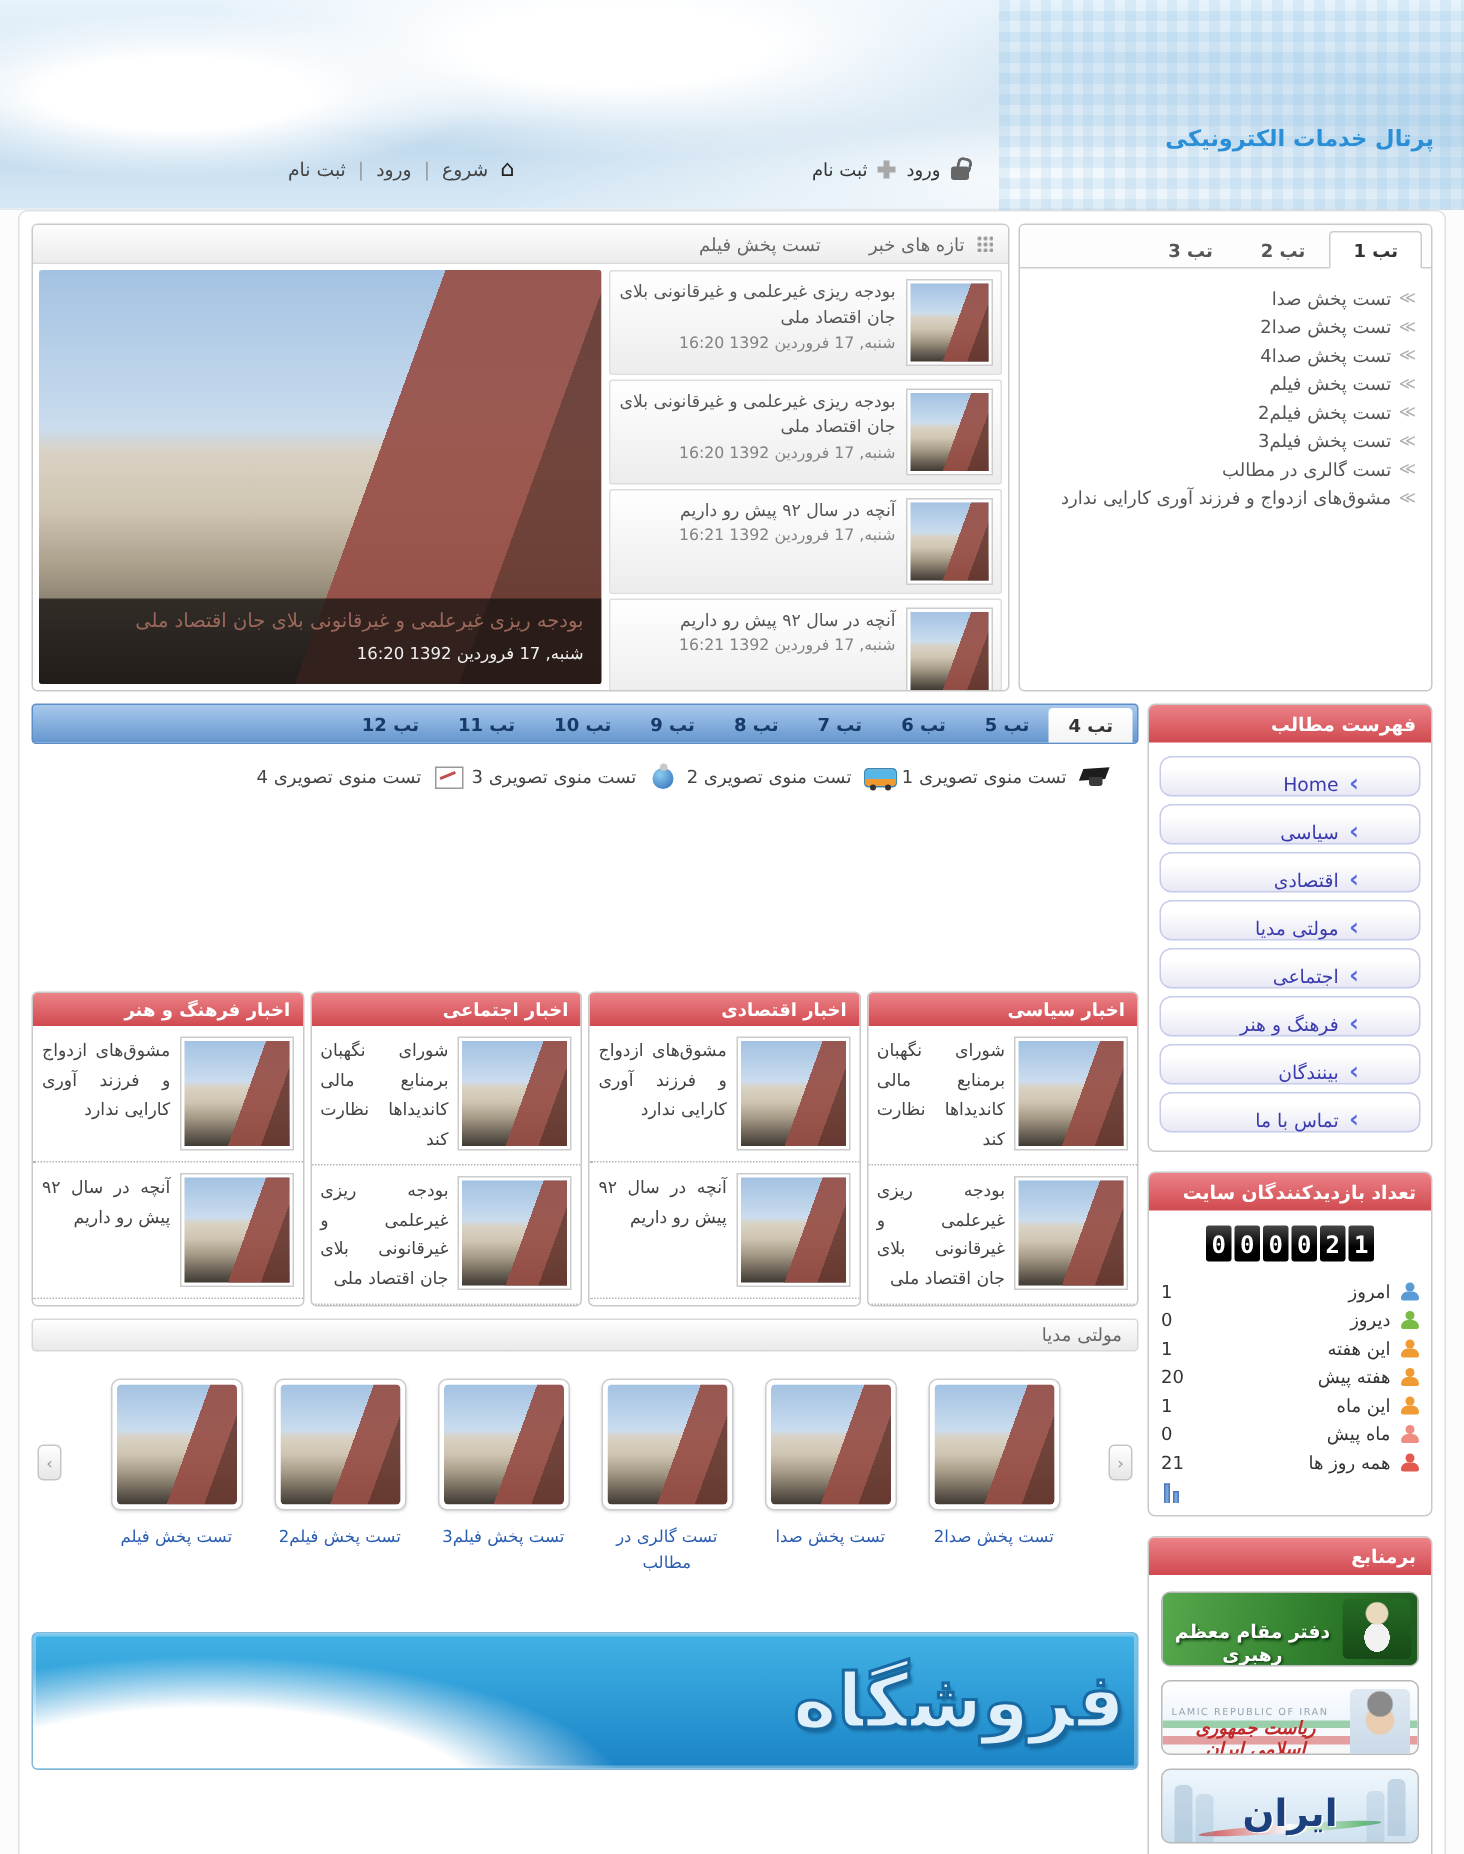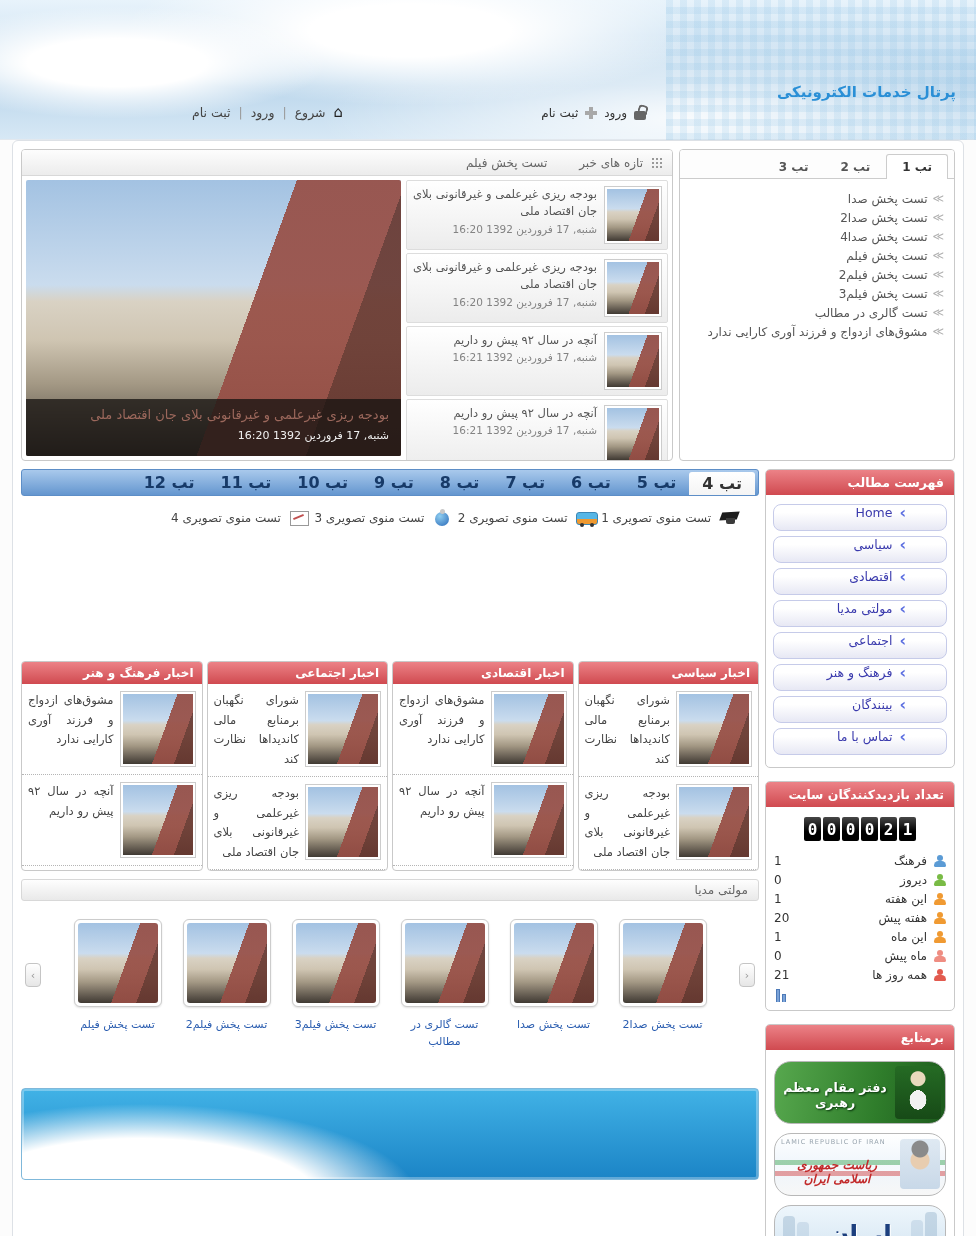--- a/index.html
+++ b/index.html
@@ -70,21 +70,21 @@
   .photo{background:
     linear-gradient(110deg, rgba(0,0,0,0) 57%, rgba(151,78,69,.92) 57%, rgba(151,78,69,.92) 80%, rgba(104,56,48,.92) 80%),
     linear-gradient(180deg,#a3c2e2 0%,#cadcee 38%,#d9d2c4 44%,#cfc5b2 58%,#a39884 74%,#5e564c 92%,#403a33 100%);}
 
   
   .row2{display:flex;gap:6px;align-items:flex-start}
   .col-right{width:190px;flex:none}
   .main-left{flex:1;min-width:0}
 
   .tabbar{display:flex;height:27px;background:linear-gradient(#a9c9ec,#6496cf);border-radius:3px;padding:0 3px;border:1px solid #5d8ec7}
-  .main-tab{line-height:26px;padding:0 13px;font-size:16px;font-weight:bold;color:#173a68;cursor:pointer}
+  .main-tab{line-height:26px;padding:0 13px;font-size:12px;font-weight:bold;color:#173a68;cursor:pointer}
   .main-tab:first-child{background:linear-gradient(#ffffff,#f4f4f4);color:#333;margin-top:2px;line-height:24px;border-radius:3px 3px 0 0}
 
   .menu-row{display:flex;justify-content:space-between;align-items:center;padding:13px 16px 10px 150px}
   .menu-item{display:flex;align-items:center;gap:6px;font-size:12px;color:#444;cursor:pointer}
   .mi{width:26px;height:18px;position:relative;display:inline-block;flex:none}
   .mi-grad::before{content:"";position:absolute;top:3px;left:4px;width:17px;height:8px;background:#1d1d1d;transform:skewX(-24deg) rotate(-4deg)}
   .mi-grad::after{content:"";position:absolute;top:9px;left:9px;width:9px;height:6px;background:#3a3a3a;border-radius:0 0 2px 2px}
   .mi-bus::before{content:"";position:absolute;top:3px;left:2px;right:2px;height:11px;background:linear-gradient(180deg,#56b6e6 55%,#ef9930 55%);border-radius:3px;border:1px solid #3a86b5}
   .mi-bus::after{content:"";position:absolute;bottom:0;left:6px;width:4px;height:4px;border-radius:50%;background:#333;box-shadow:10px 0 0 #333}
   .mi-globe::before{content:"";position:absolute;top:3px;left:5px;width:14px;height:14px;border-radius:50%;background:radial-gradient(circle at 35% 30%,#8ecdf0,#2a6ab8)}
@@ -118,61 +118,61 @@
       linear-gradient(180deg,#41b2e6,#1b84c6);
     display:flex;align-items:center;justify-content:flex-start;padding:0 8px;
     box-shadow:inset 0 0 0 2px rgba(255,255,255,.3)}
   .bb-word{font-size:50px;font-weight:bold;color:#dff0fa;-webkit-text-stroke:2px #1868a2;text-shadow:2px 3px 2px rgba(8,62,104,.45);line-height:1}
   .bb-badge{background:linear-gradient(#e73535,#a80f0f);border:3px solid #fff;border-radius:12px;color:#fff;font-size:32px;font-weight:bold;padding:10px 12px;margin:0 10px;line-height:1;box-shadow:1px 2px 3px rgba(0,0,0,.25)}
 
   
   .rmod{border:1px solid #c9c9c9;border-radius:5px;background:#fff;margin-bottom:13px;overflow:hidden}
   .rmod-head{background:linear-gradient(#ec8287,#d04a50);color:#fff;font-size:12.5px;font-weight:bold;padding:5px 10px}
   .pill-list{padding:4px 5px 7px}
-  .pill{display:flex;align-items:flex-start;gap:7px;height:27px;margin:5px 2px;padding-right:40px;border:1px solid #c6cbe9;border-radius:8px;
+  .pill{display:flex;align-items:flex-end;gap:7px;height:27px;margin:5px 2px;padding-right:40px;border:1px solid #c6cbe9;border-radius:8px;
     background:linear-gradient(180deg,#ffffff 30%,#e7e8f4);box-shadow:inset 0 1px 0 #fff;cursor:pointer;font-size:12.5px;color:#3a3aad}
   .pill-chev{direction:ltr;unicode-bidi:bidi-override;color:#5b6ee0;font-weight:bold;font-size:16px;line-height:1}
   .pill-chev::before{content:"\2039"}
 
   .visitors-body{padding:6px 8px 8px}
   .counter{direction:ltr;display:flex;justify-content:center;gap:2px;margin:4px 0 10px}
   .digit{width:17px;height:24px;background:linear-gradient(#474747,#000 60%);color:#fff;font-family:"DejaVu Sans Mono",monospace;font-size:16px;font-weight:bold;display:flex;align-items:center;justify-content:center;border-radius:2px}
   .stat-row{display:flex;justify-content:space-between;align-items:center;padding:2.5px 0;font-size:12px;color:#333}
   .stat-left{display:flex;align-items:center;gap:6px}
   .person{width:13px;height:12px;position:relative;flex:none}
   .person::before{content:"";position:absolute;top:0;left:50%;transform:translateX(-50%);width:6px;height:6px;border-radius:50%;background:currentColor}
   .person::after{content:"";position:absolute;bottom:0;left:50%;transform:translateX(-50%);width:12px;height:6px;border-radius:6px 6px 2px 2px;background:currentColor}
   .c-blue{color:#5b9bd5}.c-green{color:#79bb45}.c-orange{color:#f09a32}.c-salmon{color:#ef8d82}.c-red{color:#e25a4e}
   .bars-row{display:flex;justify-content:flex-end;padding:5px 2px 0}
   .icon-bars{display:flex;align-items:flex-end;gap:2px;height:13px;cursor:pointer}
   .icon-bars span{width:4px;background:#7ba3d8;border:1px solid #4d7ab8;border-bottom:none}
   .icon-bars span:nth-child(1){height:8px}
   .icon-bars span:nth-child(2){height:13px}
 
   .ads-body{padding:6px}
-  .banner{height:63px;margin:5px 2px 9px;border:1px solid #b8b8b8;border-radius:17px;position:relative;overflow:hidden;cursor:pointer}
+  .banner{height:50px;margin:5px 2px 9px;border:1px solid #b8b8b8;border-radius:6px;position:relative;overflow:hidden;cursor:pointer}
   .banner-label{position:absolute;z-index:2}
   .banner-caption{position:absolute;z-index:2}
   .b-leader{background:linear-gradient(100deg,#57a84e,#2f7d2b 60%,#1d5a1d)}
   .b-leader .banner-label{left:8px;top:18px;width:104px;color:#fff;font-size:12.5px;font-weight:bold;text-align:center;text-shadow:1px 1px 2px #06300a}
   .b-leader::before{content:"";position:absolute;right:4px;top:4px;bottom:4px;width:46px;border-radius:4px;
     background:
       radial-gradient(circle at 50% 24%, #e9d9bd 7px, transparent 8px),
       radial-gradient(ellipse 14px 16px at 50% 64%, #f2f2f2 60%, transparent 61%),
       linear-gradient(#256b24,#174a17)}
   .b-president{background:linear-gradient(180deg,#ffffff,#eef5fb 55%,#f7f7f7)}
   .b-president::before{content:"";position:absolute;left:0;right:0;top:26px;height:16px;opacity:.45;
     background:linear-gradient(180deg,#35a04a 33%,#ffffff 33% 66%,#cf3535 66%)}
   .b-president::after{content:"";position:absolute;right:5px;top:5px;width:40px;height:50px;border-radius:4px;
     background:
       radial-gradient(circle at 50% 20%, #8a8a8a 8px, transparent 9px),
       radial-gradient(circle at 50% 42%, #e8cdb0 9px, transparent 10px),
       linear-gradient(#dfe9f2,#c8d8e8)}
   .b-president .banner-label{right:50px;left:4px;top:24px;color:#c22a2a;font-size:12px;font-weight:bold;font-style:italic;text-align:center}
-  .b-president .banner-caption{left:6px;top:4px;font-size:6.5px;color:#98a4ae;letter-spacing:1px;direction:ltr}
+  .b-president .banner-caption{left:6px;top:16px;font-size:6.5px;color:#98a4ae;letter-spacing:1px;direction:ltr}
   .b-iran{background:linear-gradient(180deg,#eef6fc,#cfe2f0)}
   .b-iran::after{content:"";position:absolute;left:8px;top:10px;bottom:0;width:12px;background:rgba(150,180,205,.45);border-radius:4px 4px 0 0;box-shadow:142px -4px 0 rgba(150,180,205,.45), 14px 6px 0 rgba(150,180,205,.3), 128px 4px 0 rgba(150,180,205,.3)}
   .b-iran::before{content:"";position:absolute;left:14%;right:14%;top:36px;height:6px;border-radius:50%;opacity:.85;
     background:linear-gradient(90deg,#cc3333,#ffffff,#2f9e44);transform:rotate(-4deg)}
   .b-iran .banner-label{left:0;right:0;top:14px;text-align:center;color:#1c3f7e;font-size:25px;font-weight:bold;text-shadow:1px 1px 0 #fff;z-index:2}
 </style>
 </head>
 <body>
 
 <header class="header">
@@ -383,21 +383,21 @@
               <span class="digit">2</span>
 
               <span class="digit">1</span>
 
           </div>
           <div>
 
               <div class="stat-row">
                 <span class="stat-left">
                   <span class="person c-blue"></span>
-                  <span>فرهنگ</span>
+                  <span>امروز</span>
                 </span>
                 <span>1</span>
               </div>
 
               <div class="stat-row">
                 <span class="stat-left">
                   <span class="person c-green"></span>
                   <span>دیروز</span>
                 </span>
                 <span>0</span>
@@ -639,17 +639,18 @@
               </span>
               <figcaption class="mm-cap">تست پخش فیلم</figcaption>
             </figure>
 
           <span class="mm-arrow left"></span>
           <span class="mm-arrow right"></span>
         </div>
       </div>
 
       <div class="bbanner">
+        <span class="bb-word">فروشگاه</span>
       </div>
 
     </section>
   </div>
 </div>
 
 </body></html>

